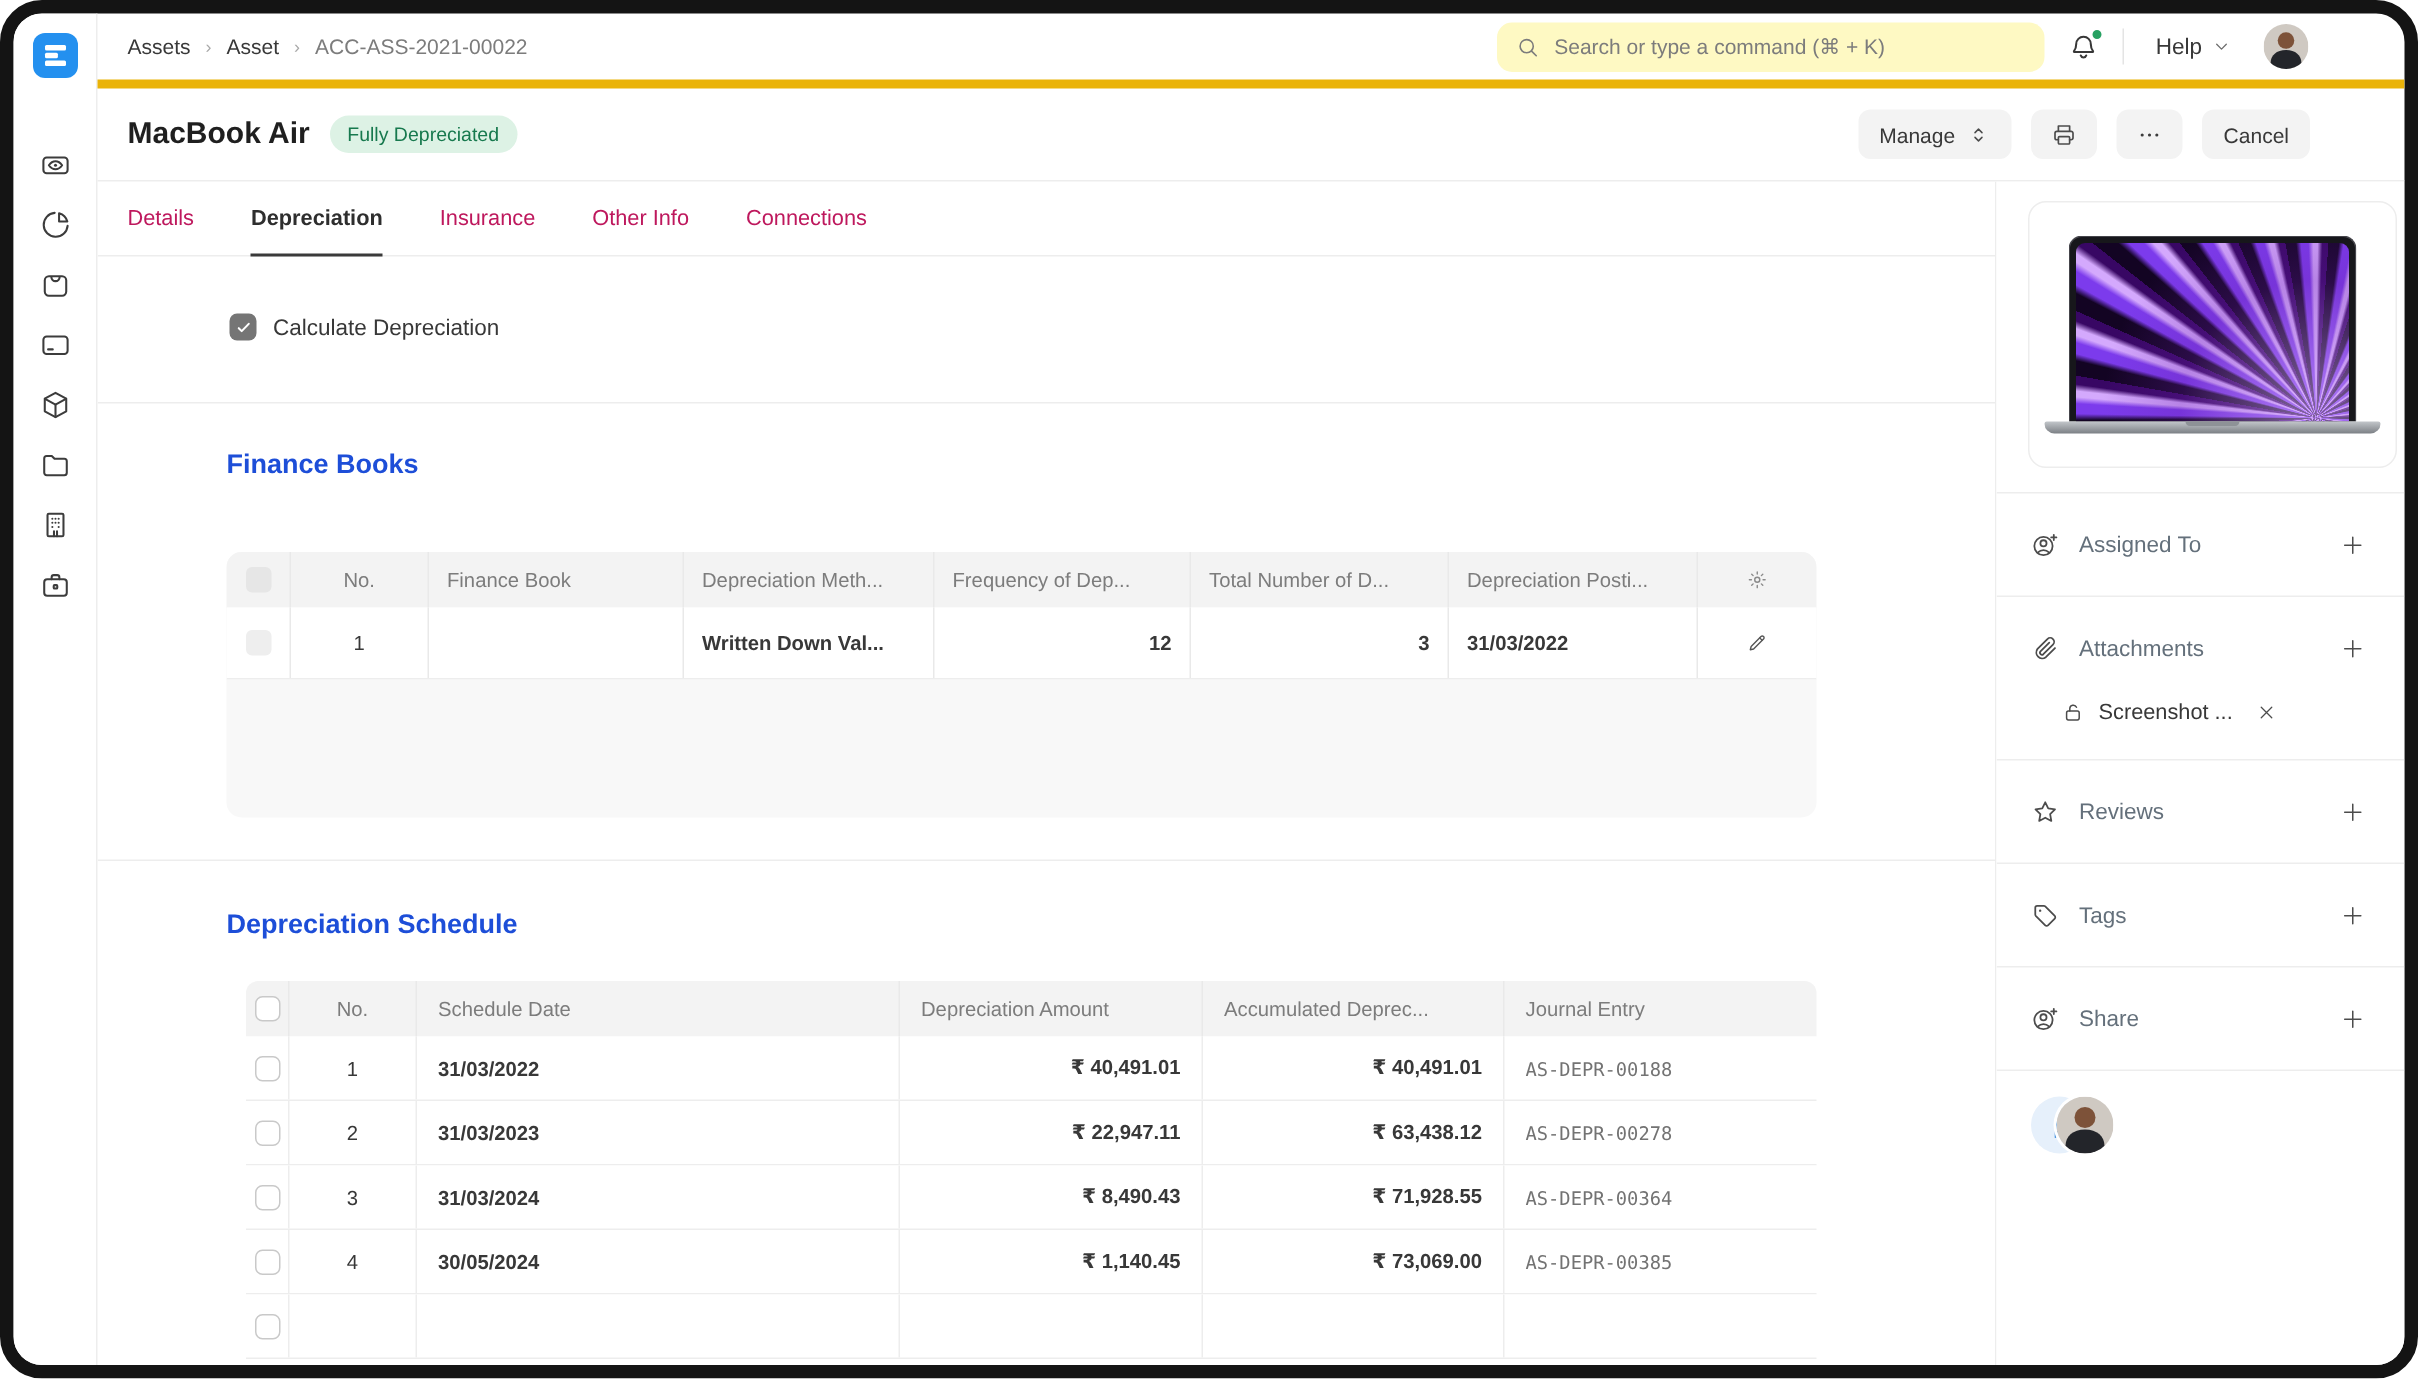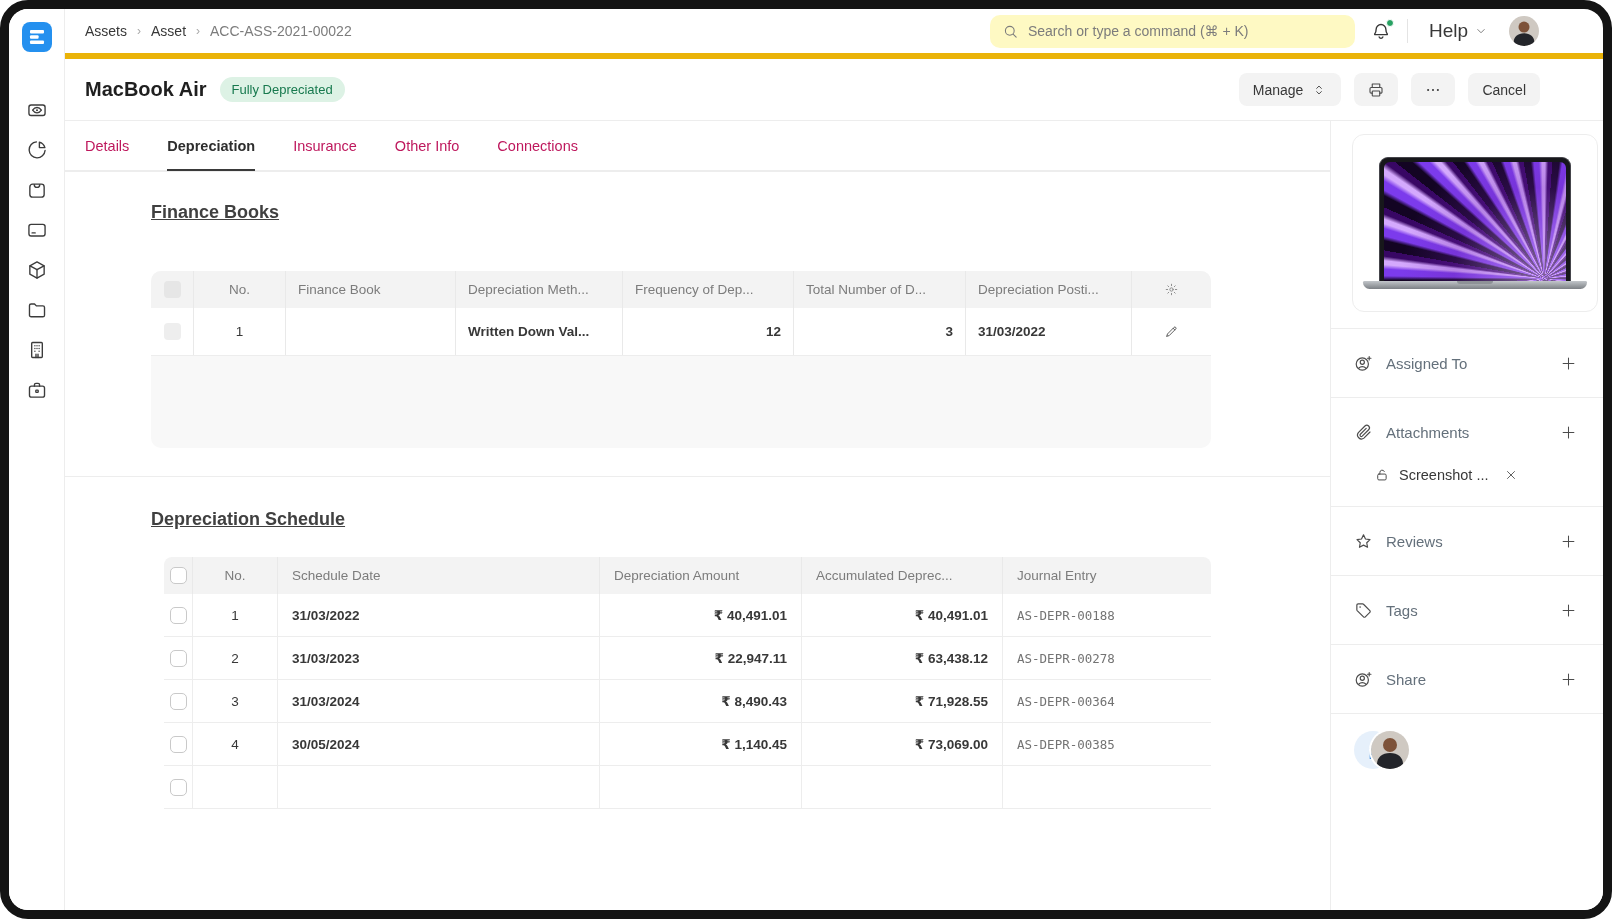--- a/index.html
+++ b/index.html
@@ -19,21 +19,21 @@
 
   .topbar{height:50px;flex-shrink:0;border-bottom:6px solid #eab308;display:flex;align-items:center;padding:0 20px;}
   .breadcrumb{display:flex;align-items:center;gap:10px;font-size:14px;color:#383838;}
   .crumb-sep{color:#a8a8a8;font-size:12px;}
   .crumb-last{color:#7c7c7c;}
   .topbar-right{margin-left:auto;margin-right:44px;display:flex;align-items:center;gap:15px;}
   .search{width:365px;height:33px;background:#fef9c3;border-radius:10px;display:flex;align-items:center;gap:9px;padding:0 12px;color:#7c7c7c;font-size:14px;cursor:text;}
   .search svg{width:17px;height:17px;color:#7c7c7c;}
   .bell{position:relative;width:22px;height:22px;color:#383838;cursor:pointer;background:none;border:none;padding:0;}
   .vdiv{width:1px;height:24px;background:#e4e4e4;}
-  .help{display:flex;align-items:center;gap:6px;font-size:19px;color:#383838;background:none;border:none;cursor:pointer;font-family:inherit;}
+  .help{display:flex;align-items:center;gap:6px;font-size:15px;color:#383838;background:none;border:none;cursor:pointer;font-family:inherit;}
   .help svg{width:14px;height:14px;color:#6e6e6e;}
   .avatar{width:30px;height:30px;border-radius:50%;overflow:hidden;flex-shrink:0;cursor:pointer;}
 
   .title-row{height:62px;flex-shrink:0;border-bottom:1px solid #ededed;display:flex;align-items:center;gap:13px;padding:0 20px;}
   .page-title{font-size:20px;font-weight:700;color:#1f1f1f;margin:0;text-align:right;}
   .badge{background:#ddf2e5;color:#17794e;font-size:13px;padding:5px 12px;border-radius:999px;}
   .actions{margin-left:auto;margin-right:43px;display:flex;align-items:center;gap:13px;}
   .btn{height:33px;background:#f3f3f3;border:none;border-radius:8px;font-size:14px;color:#383838;padding:0 14px;display:flex;align-items:center;gap:8px;font-family:inherit;cursor:pointer;}
   .btn svg{width:16px;height:16px;color:#4c4c4c;}
   .btn-icon{width:44px;justify-content:center;padding:0;}
@@ -49,21 +49,21 @@
   .tab.active::after{content:"";position:absolute;left:0;right:0;bottom:-1px;height:2px;background:#3a3a3a;}
 
   
   .sec-check{padding:38px 20px 41px 88px;}
   .checkbox-row{display:flex;align-items:center;gap:11px;font-size:15px;color:#383838;cursor:pointer;width:max-content;}
   .cb{width:18px;height:18px;border-radius:5px;background:#757575;display:flex;align-items:center;justify-content:center;flex-shrink:0;}
   .cb svg{width:13px;height:13px;}
 
   
   .sec{border-top:1px solid #ededed;padding:30px 0 28px 86px;}
-  .sec-title{font-size:18px;font-weight:700;color:#404040;margin:0;text-decoration:underline;}
+  .sec-title{font-size:18px;font-weight:700;color:#1d4ed8;margin:0;}
 
   
   .ftable{width:1060px;margin-top:48px;border-radius:10px;overflow:hidden;background:#f8f8f8;font-size:13.5px;}
   .frow{display:flex;}
   .fhead{background:#f3f3f3;height:37px;color:#7c7c7c;}
   .fbody{background:#fff;height:48px;border-bottom:1px solid #ededed;color:#383838;}
   .fc{display:flex;align-items:center;padding:0 12px;border-right:1px solid #e9e9e9;overflow:hidden;white-space:nowrap;}
   .fc:last-child{border-right:none;}
   .fc.c{justify-content:center;padding:0;}
   .fc.r{justify-content:flex-end;}
@@ -247,20 +247,30 @@
       <main class="main">
 
         <div class="tabs">
           <div class="tab">Details</div>
           <div class="tab active">Depreciation</div>
           <div class="tab">Insurance</div>
           <div class="tab">Other Info</div>
           <div class="tab">Connections</div>
         </div>
 
+        <section class="sec-check">
+          <label class="checkbox-row">
+            <span class="cb">
+              <svg class="ic" viewBox="0 0 18 18" style="stroke:#fff;stroke-width:1.9;">
+                  <path d="M4.4 9.4l2.7 2.7 6.5-6.7"></path>
+                </svg>
+            </span>
+            <span>Calculate Depreciation</span>
+          </label>
+        </section>
 
         <section class="sec">
           <h2 class="sec-title">Finance Books</h2>
           <div class="ftable">
             <div class="frow fhead">
               <div class="fc c" style="width:43px;">
                   <span class="cb-gray"></span>
                 </div>
               <div class="fc c" style="width:92px;">No.</div>
               <div class="fc" style="width:170px;">Finance Book</div>

